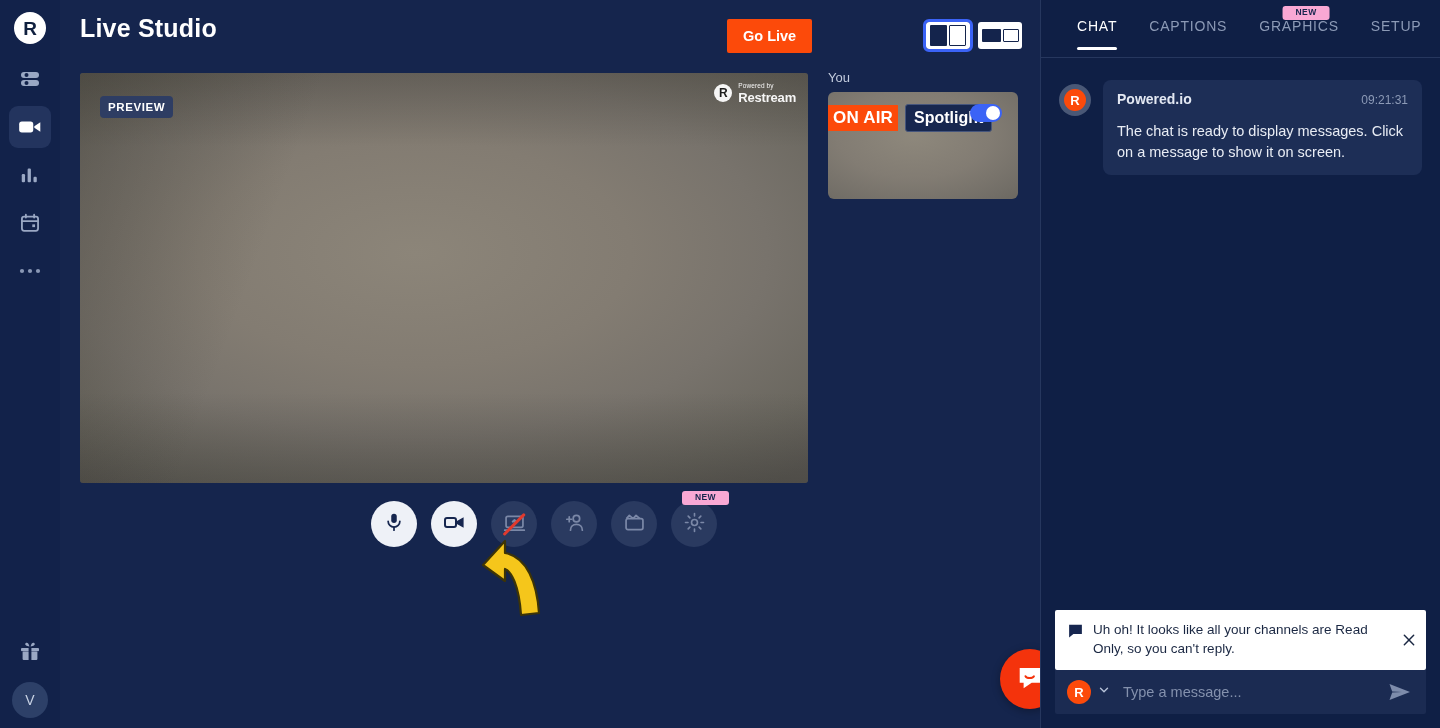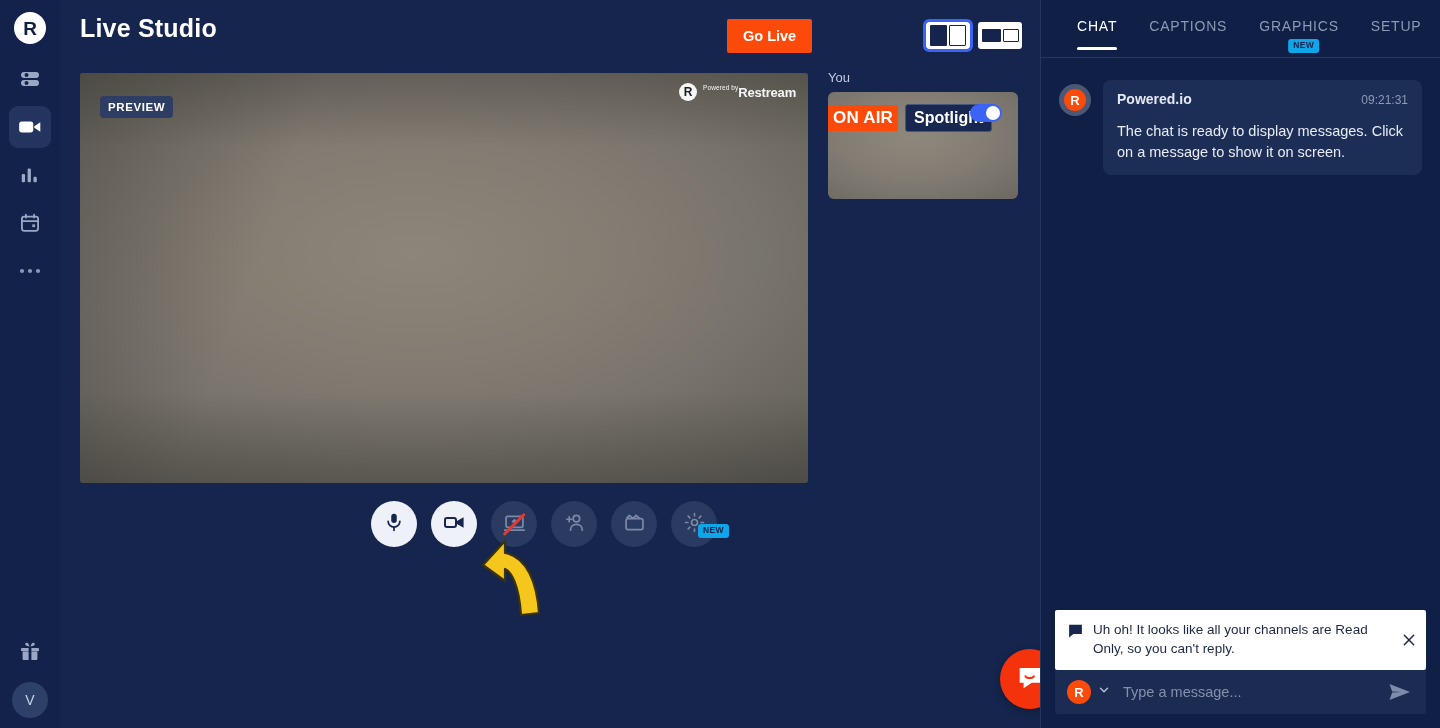--- a/index.html
+++ b/index.html
@@ -148,21 +148,21 @@
     position: absolute; right: 12px; top: 10px;
     display: flex; align-items: center; gap: 6px;
     z-index: 2; opacity: .95;
   }
   .wm-circle {
     width: 18px; height: 18px; border-radius: 50%;
     background: #ffffff; color: #1a1a1a;
     display:flex; align-items:center; justify-content:center;
     font-size: 12px; font-weight: bold; line-height: 1;
   }
-  .wm-text { display: flex; flex-direction: row; line-height: 1; }
+  .wm-text { display: flex; flex-direction: column; line-height: 1; }
   .wm-top { font-size: 6.5px; color: #ffffff; letter-spacing: .1px; }
   .wm-bot { font-size: 13px; color: #ffffff; font-weight: bold; letter-spacing: -.2px; margin-top: 1px;}
 
   
   .participants { position: absolute; left: 768px; top: 70px; width: 192px; }
   .participants-label { color: #c2cbdd; font-size: 13px; margin-bottom: 7px; }
   .p-tile {
     width: 190px; height: 107px;
     border-radius: 6px;
     position: relative;
@@ -211,29 +211,28 @@
   .ctrl.dark { background: #2a3a60; }
   .ctrl .slash {
     position: absolute;
     width: 30px; height: 2.5px;
     background: #e03a2e;
     transform: rotate(-45deg);
     border-radius: 2px;
   }
   .new-badge {
     position: absolute;
-    background: #0ea5e9;
+    background: #f9a8d4;
     color: #15254d;
     font-size: 8.5px;
     font-weight: bold;
     letter-spacing: .4px;
-    padding: 2px 5px;
+    padding: 2px 13px;
     border-radius: 3px;
     line-height: 1.15;
-    margin-top: 33px;
   }
   .ctrl .new-badge { top: -10px; right: -12px; }
 
   
   .arrow-anno { position: absolute; left: 415px; top: 533px; width: 80px; height: 90px; pointer-events:none;}
 
   
   .intercom {
     position: absolute; left: 940px; top: 649px;
     width: 60px; height: 60px; border-radius: 50%;

